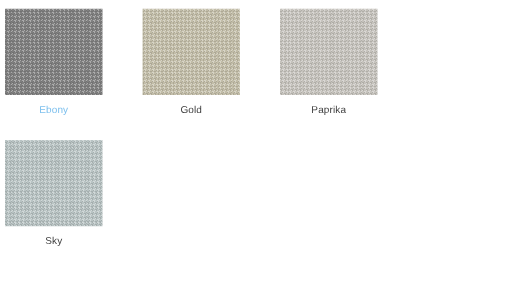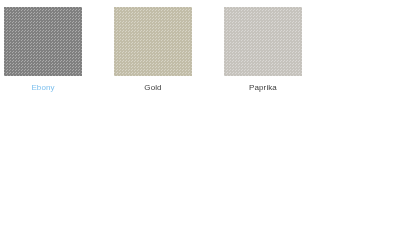--- a/index.html
+++ b/index.html
@@ -77,13 +77,17 @@
       <div class="swatch-label" style="color: rgb(126, 192, 238);">Ebony</div>
     </div>
     <div class="swatch-cell">
       <div class="swatch-tile" style="background-color: rgb(194, 189, 168);"></div>
       <div class="swatch-label" style="color: rgb(64, 64, 64);">Gold</div>
     </div>
     <div class="swatch-cell">
       <div class="swatch-tile" style="background-color: rgb(198, 195, 189);"></div>
       <div class="swatch-label" style="color: rgb(64, 64, 64);">Paprika</div>
     </div>
+    <div class="swatch-cell">
+      <div class="swatch-tile" style="background-color: rgb(185, 196, 196);"></div>
+      <div class="swatch-label" style="color: rgb(64, 64, 64);">Sky</div>
+    </div>
   </div>
 
 </body></html>

